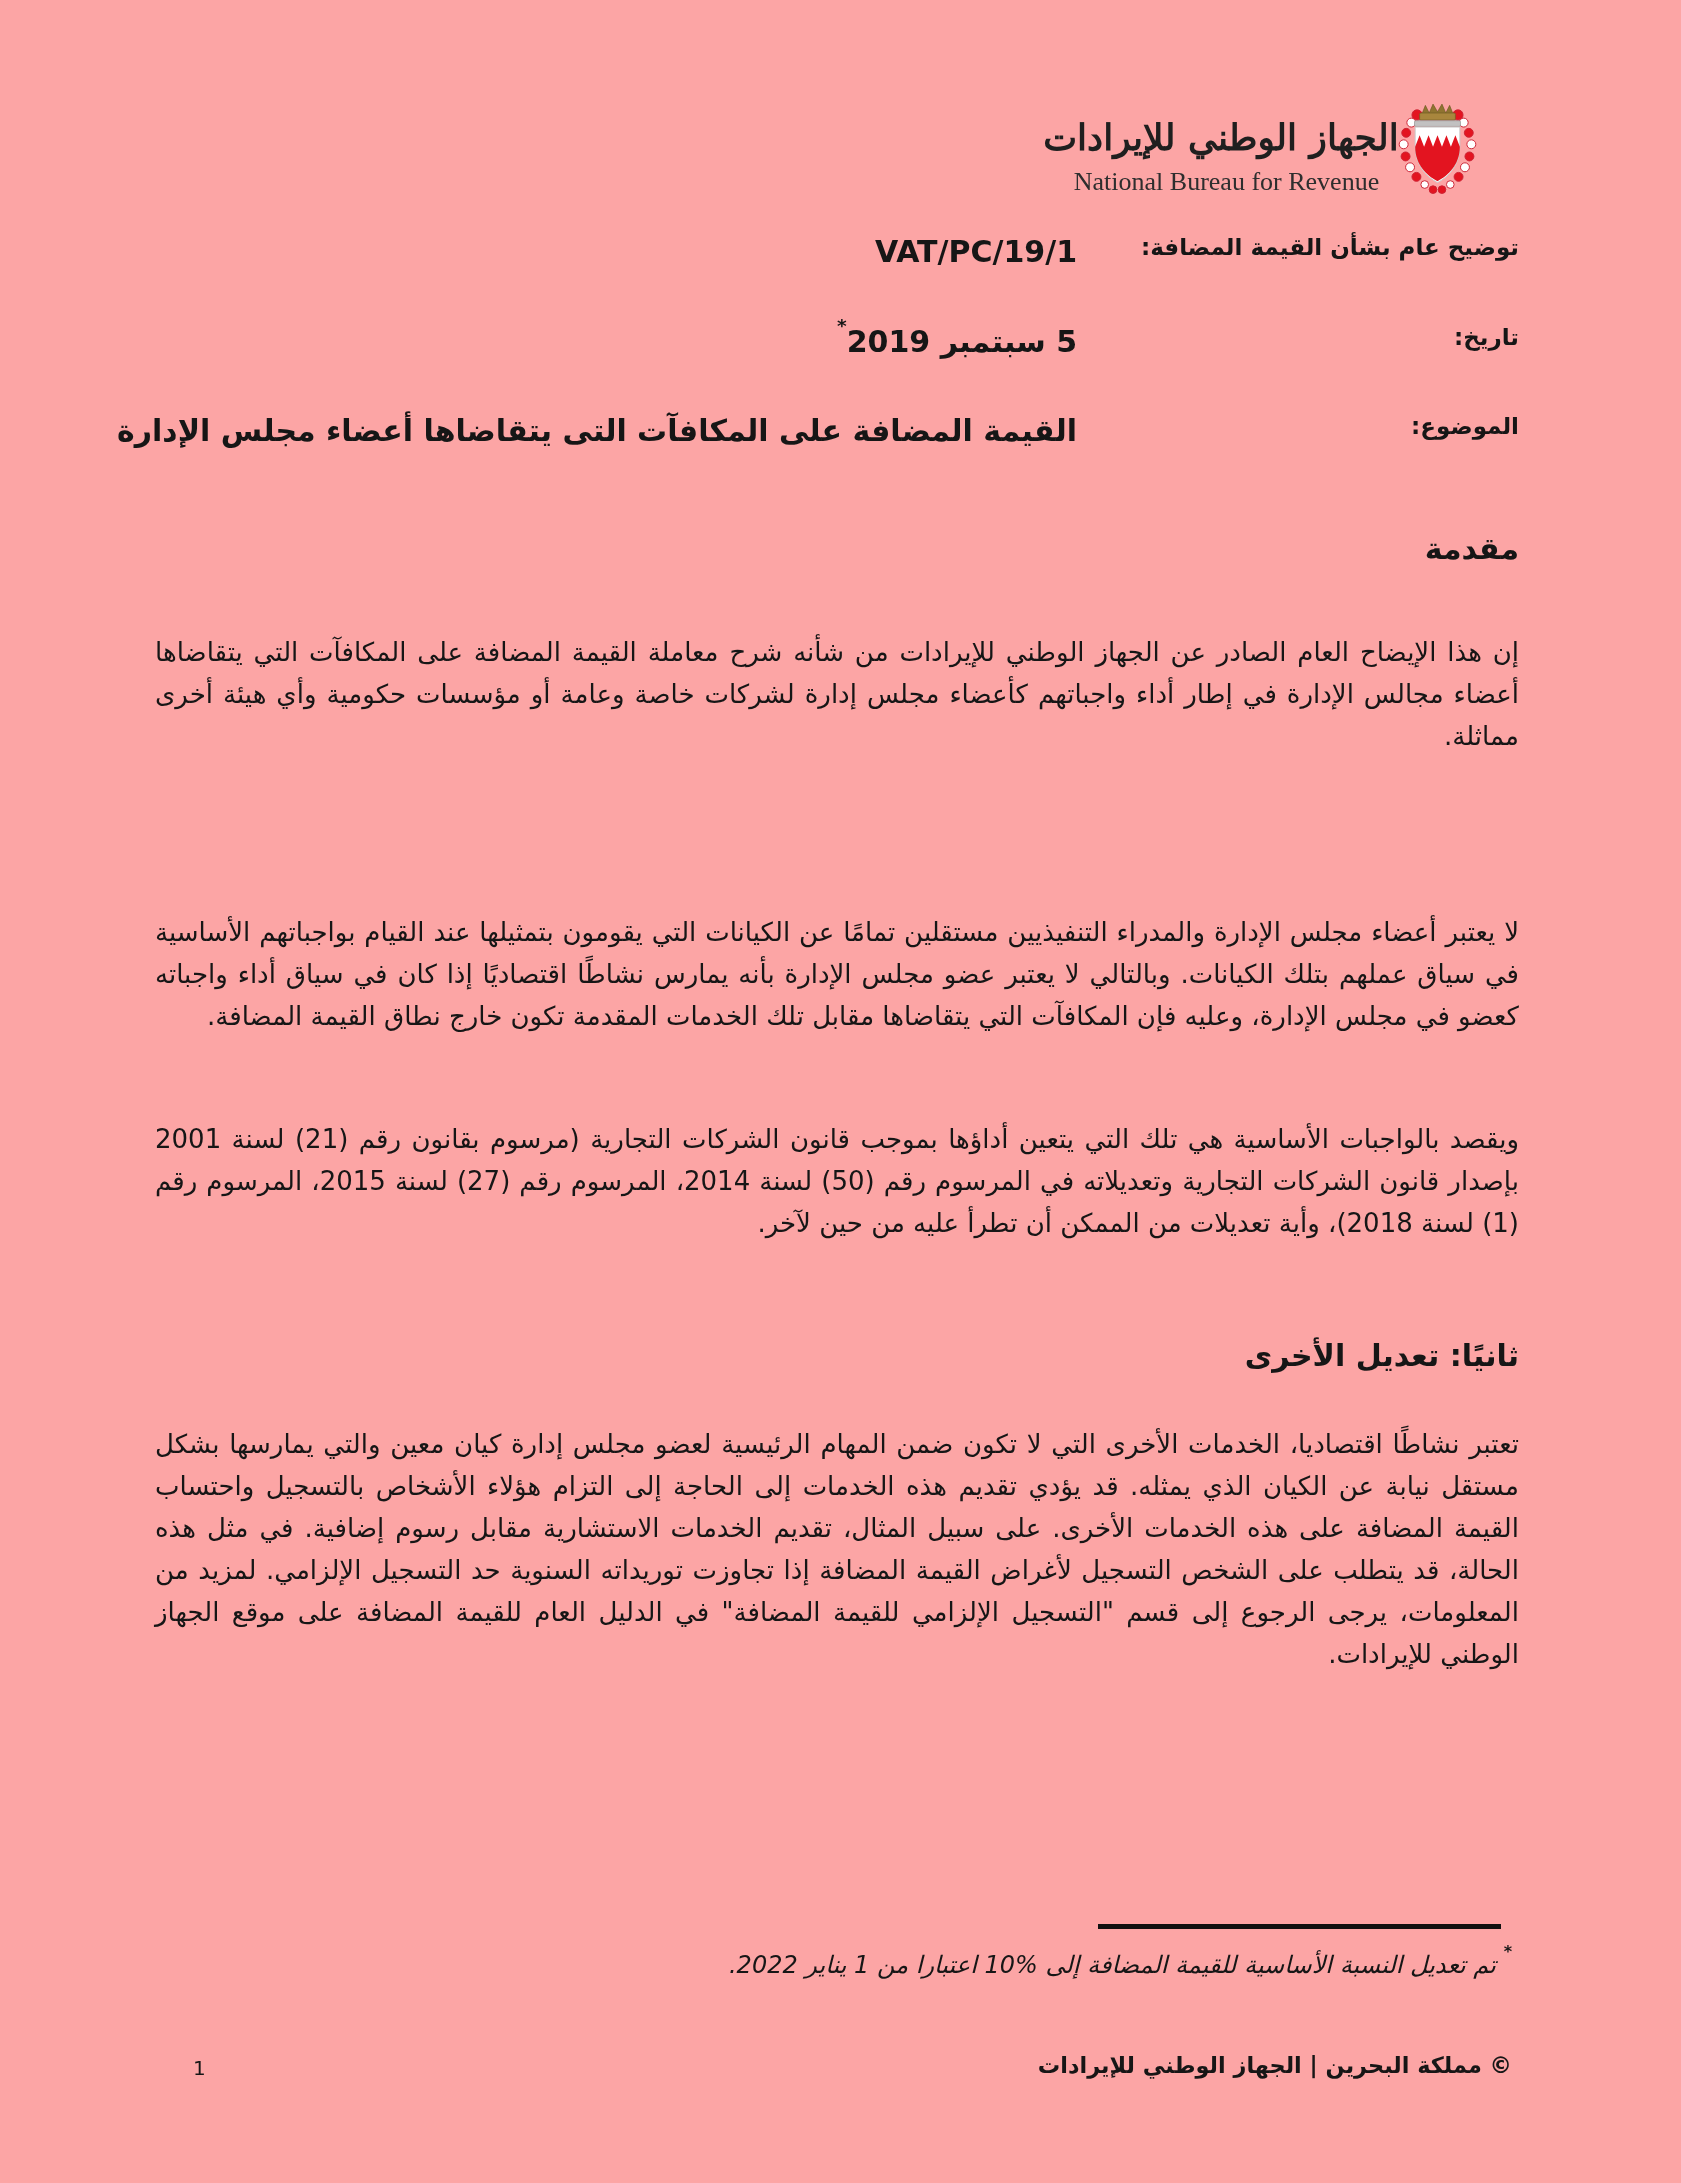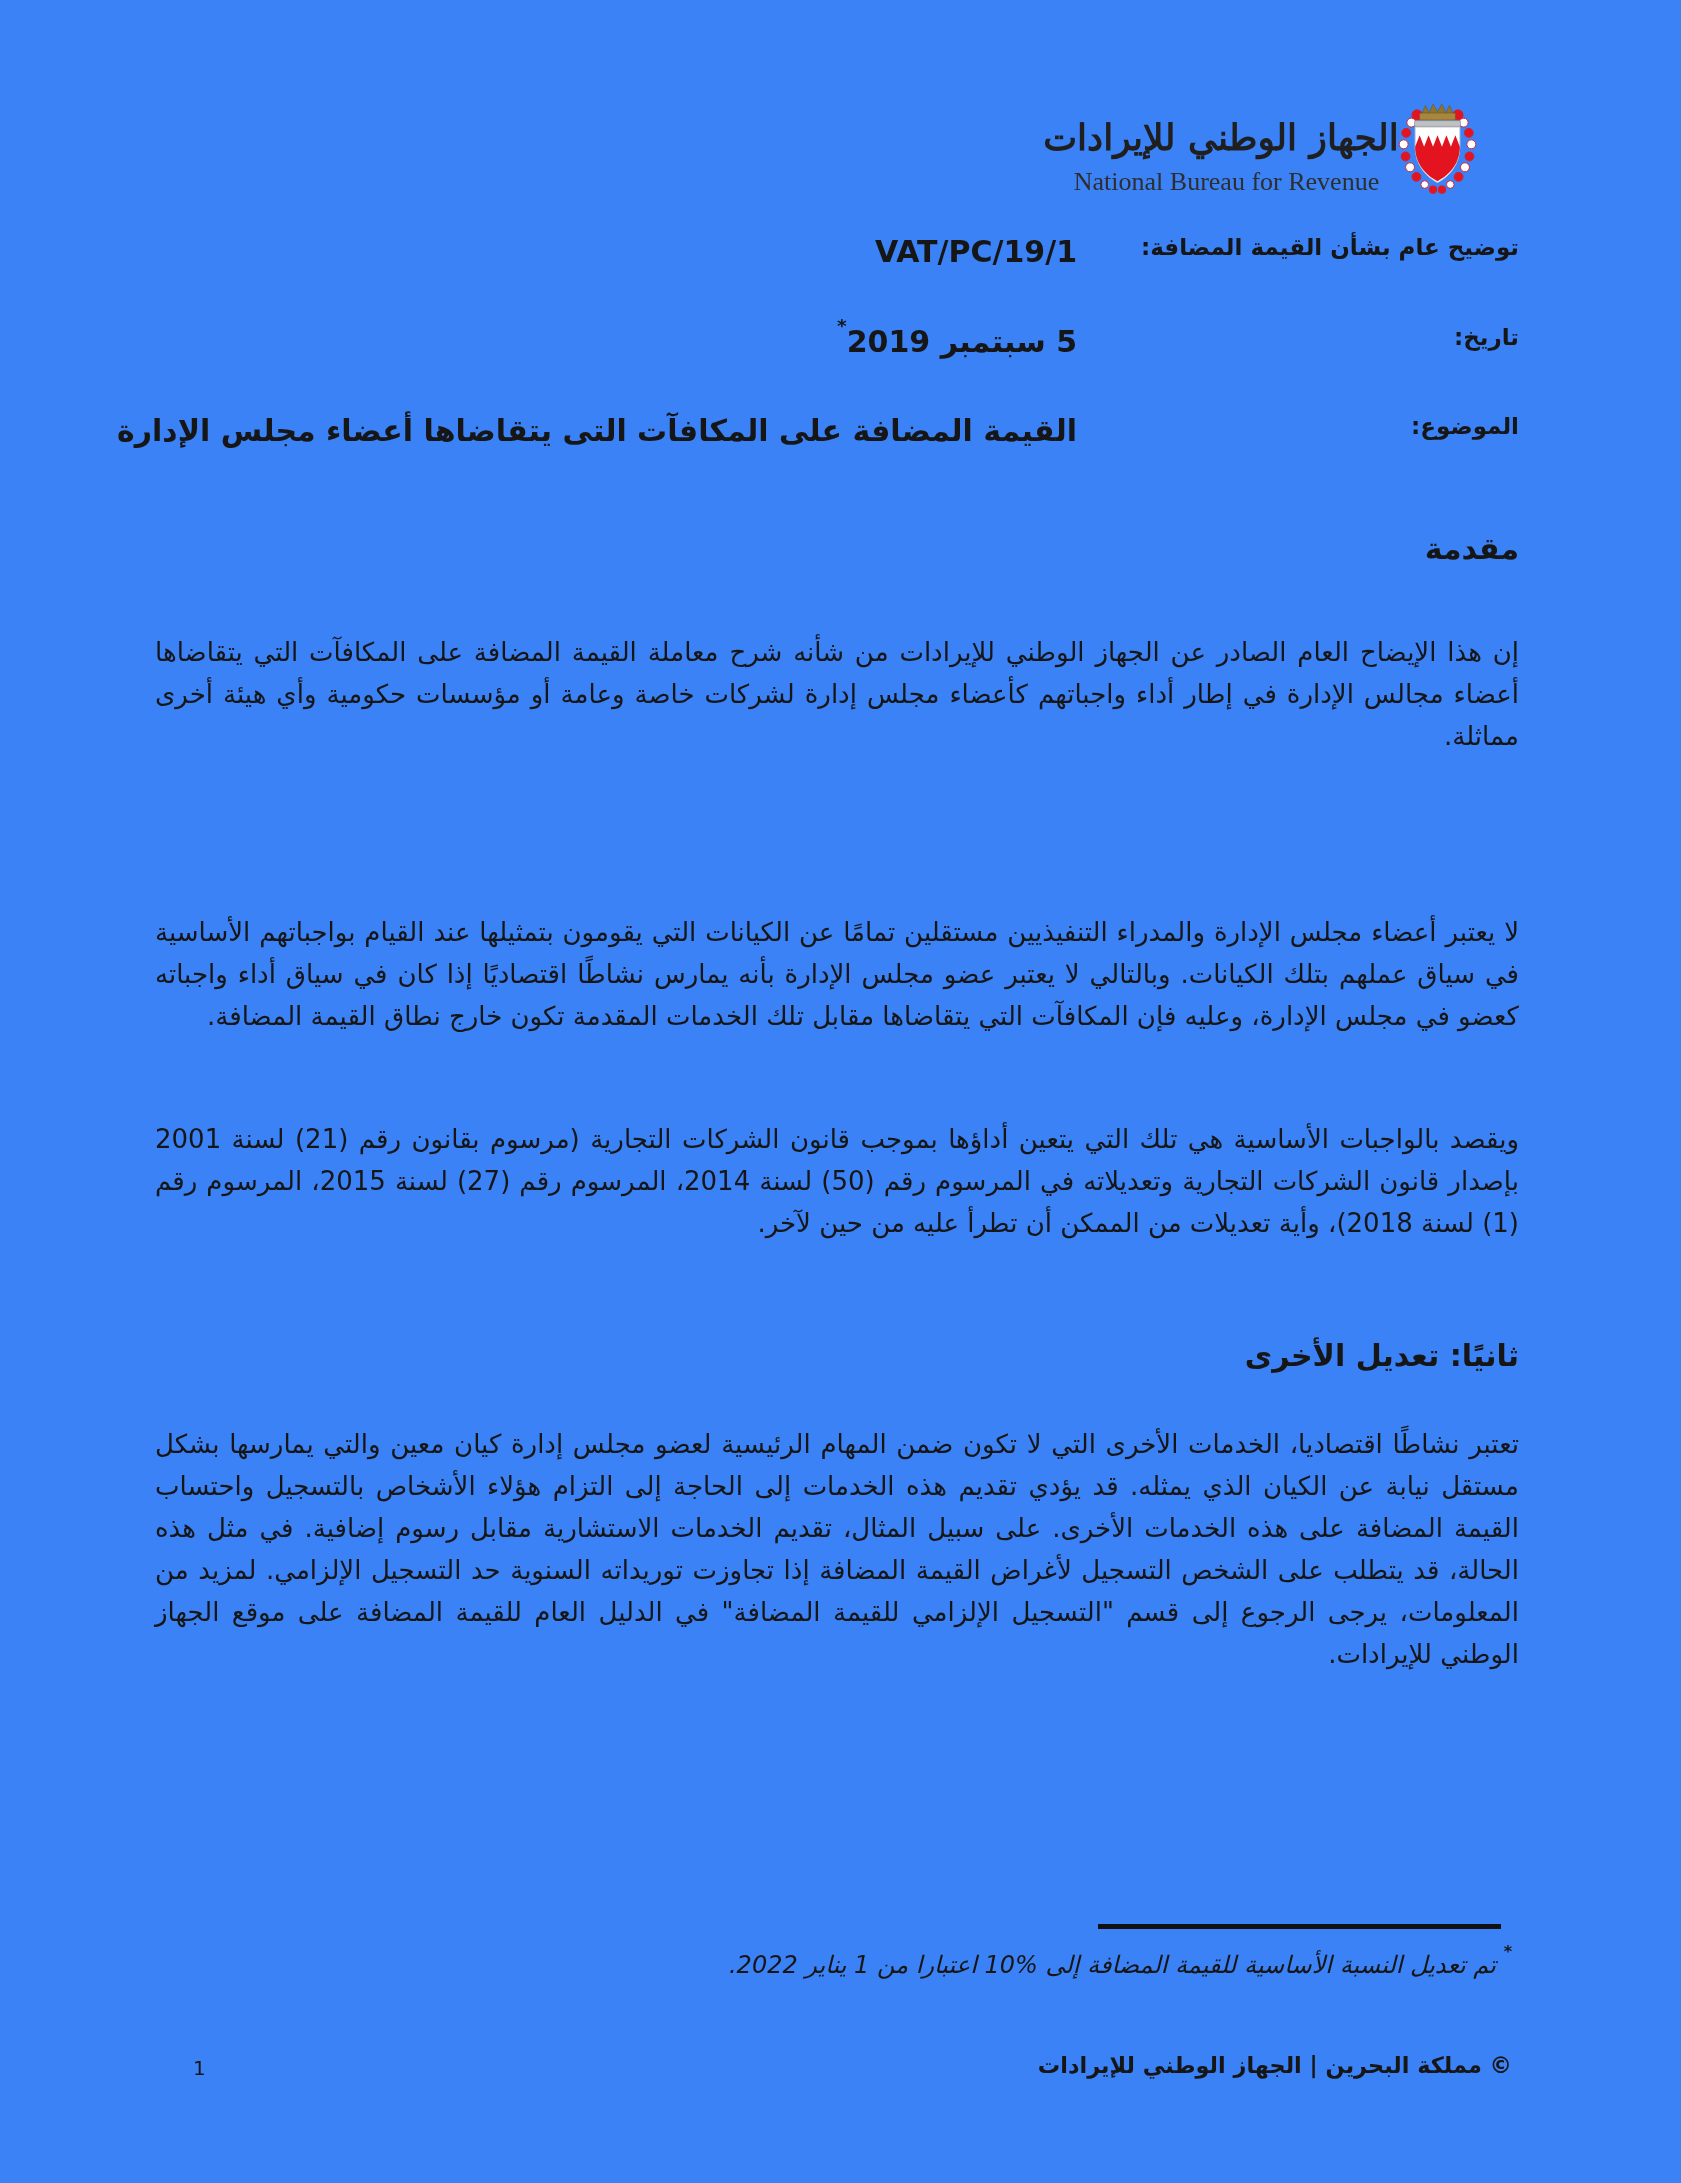--- a/index.html
+++ b/index.html
@@ -1,19 +1,19 @@
 <!DOCTYPE html>
 <html lang="ar" style="font-size:10.6px"><head>
 <meta charset="utf-8">
 <style>
   html,body{margin:0;padding:0;background:#ffffff;}
   .page{
     position:relative;
     width:1681px;height:2183px;
-    background:#3b82f6;
+    background:#fca5a5;
     overflow:hidden;
     font-family:"DejaVu Sans",sans-serif;
     color:#161616;
   }
   
   .logo-ar{
     position:absolute;top:104px;right:312px;width:296px;height:66px;
     display:flex;align-items:center;justify-content:center;
     font-family:"DejaVu Serif","Liberation Serif",serif;
     font-size:36px;font-weight:700;color:#1f1f1f;white-space:nowrap;

